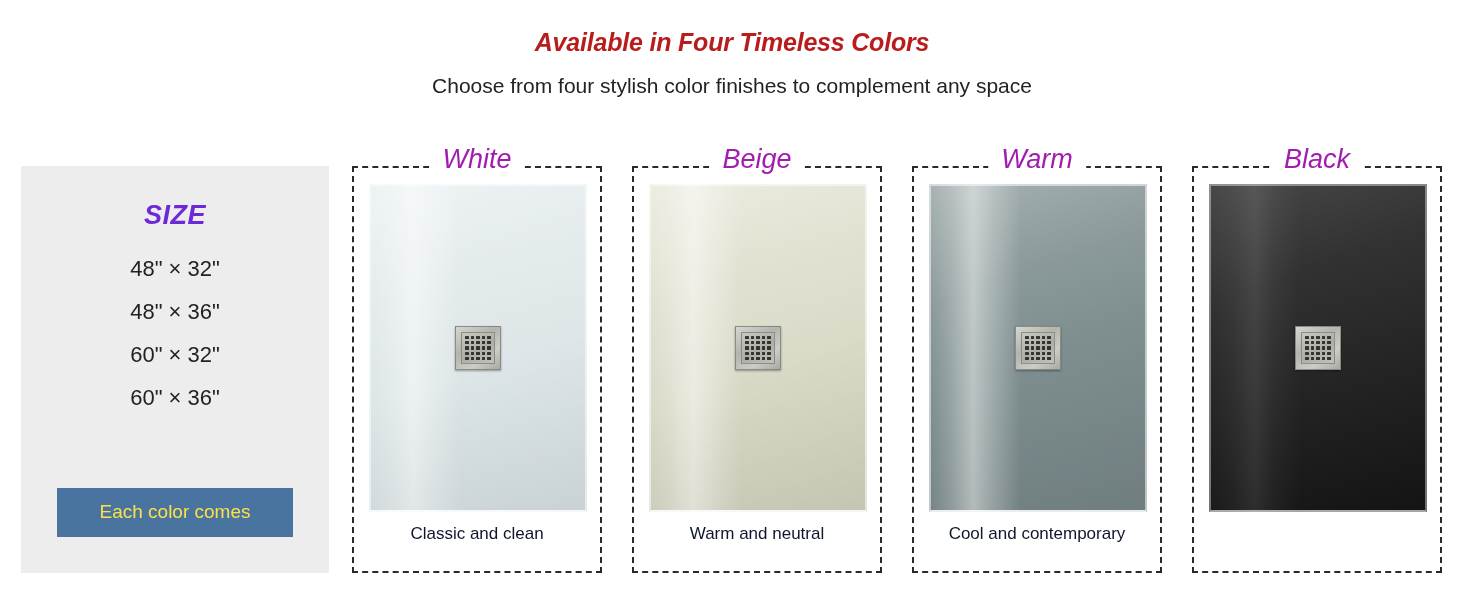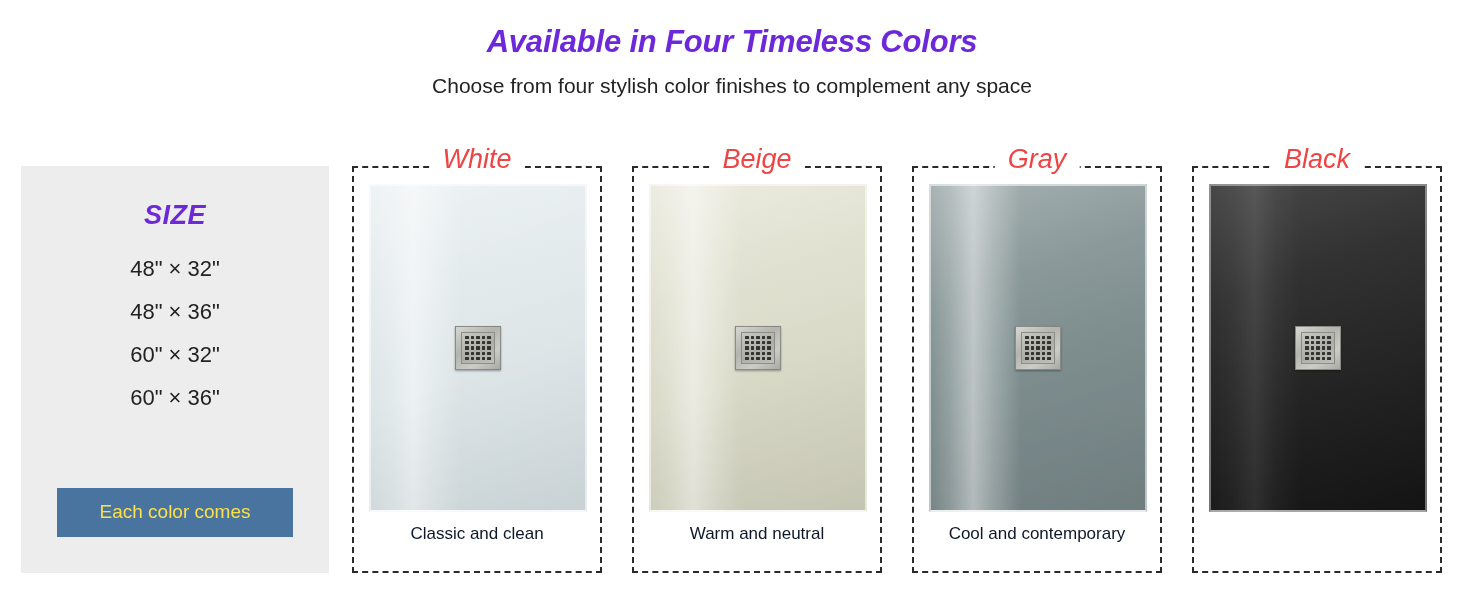--- a/index.html
+++ b/index.html
@@ -23,24 +23,24 @@
   
   .header {
     position: absolute;
     left: 0;
     top: 22px;
     width: 1464px;
     text-align: center;
   }
 
   .header-title {
-    font-size: 31px;
+    font-size: 25px;
     font-weight: bold;
     font-style: italic;
-    color: #6d28d9;
+    color: #b91c1c;
     letter-spacing: -0.2px;
     line-height: 40px;
     white-space: nowrap;
   }
 
   .header-subtitle {
     margin-top: 10px;
     font-size: 21px;
     font-weight: normal;
     color: #232323;
@@ -124,21 +124,21 @@
   .card-label {
     position: absolute;
     top: -25px;
     left: 50%;
     transform: translateX(-50%);
     padding: 0 13px;
     background: #ffffff;
     font-size: 27px;
     font-style: italic;
     font-weight: normal;
-    color: #ef4444;
+    color: #a21caf;
     line-height: 32px;
     white-space: nowrap;
   }
 
   
   .card-media {
     position: absolute;
     left: 15px;
     top: 16px;
     width: 218px;
@@ -344,21 +344,21 @@
                 <i class="drain-slot"></i>
                 <i class="drain-slot"></i>
             </div>
           </div>
         </div>
       </div>
       <div class="card-caption">Warm and neutral</div>
     </div>
 
     <div class="card card-2">
-      <div class="card-label">Gray</div>
+      <div class="card-label">Warm</div>
       <div class="card-media">
         <div class="tray">
           <div class="tray-base" style="background:linear-gradient(168deg,#8d9b9c 0%,#7f8f90 45%,#758486 100%);"></div>
           <div class="tray-sheen"></div>
           <div class="tray-gloss"></div>
           <div class="tray-rim"></div>
           <div class="drain">
             <div class="drain-inner">
               <i class="drain-slot"></i>
                 <i class="drain-slot"></i>

